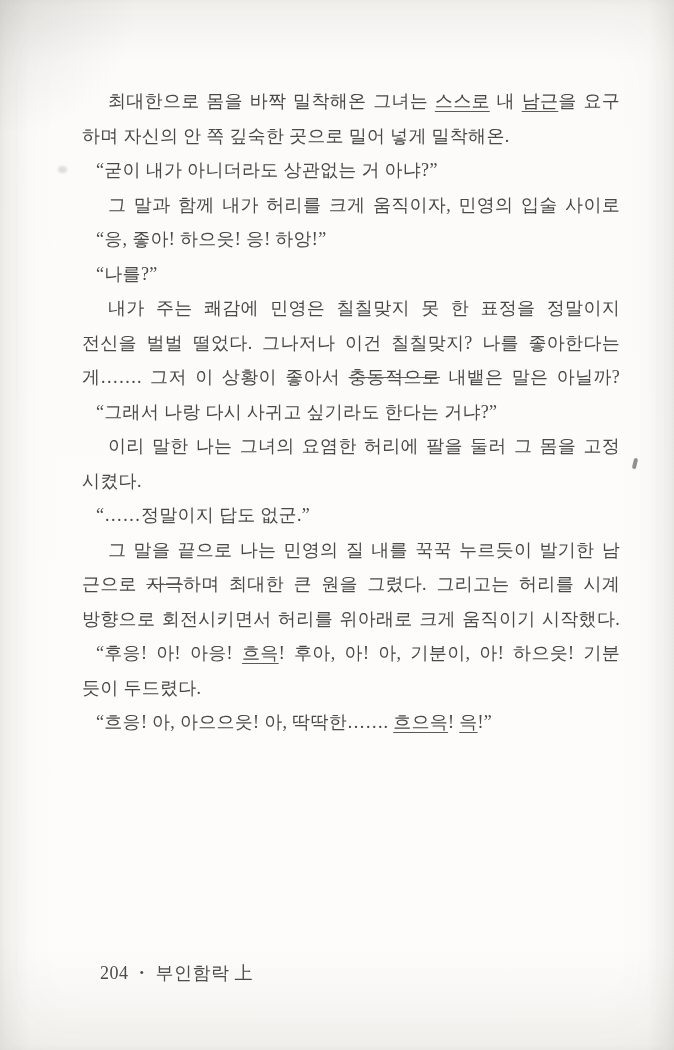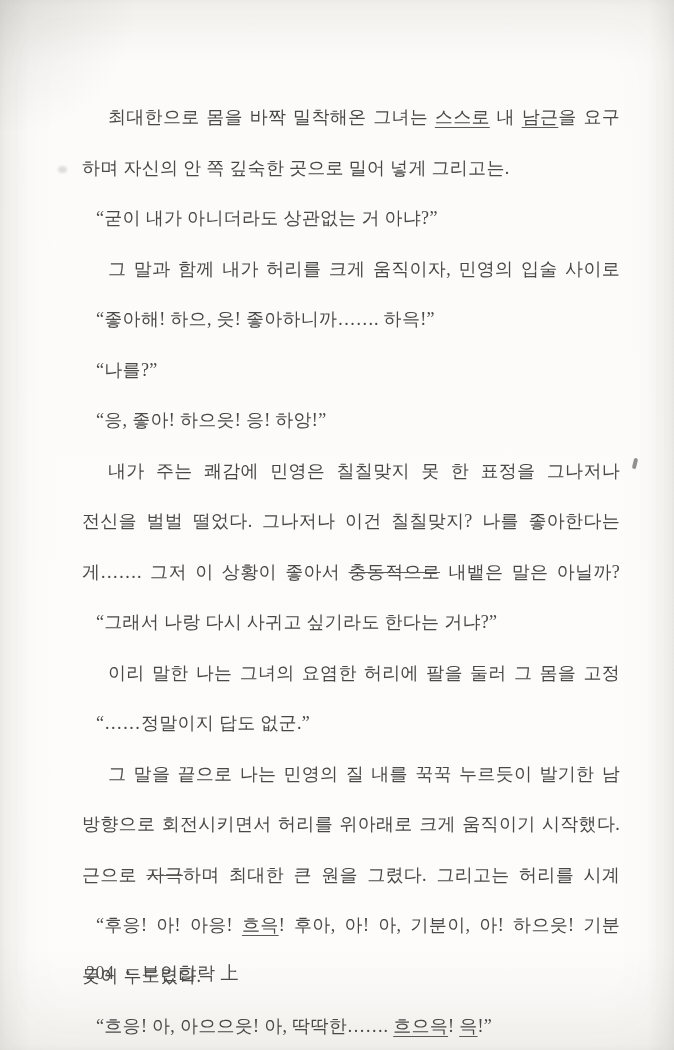--- a/index.html
+++ b/index.html
@@ -40,40 +40,39 @@
     top: 84px;
     width: 538px;
     font-size: 18px;
     letter-spacing: 0.3px;
   }
   .line {
     height: 34.5px;
     line-height: 34.5px;
     overflow: hidden;
     white-space: normal;
-    margin-top: 16px;
   }
   .line.para  { text-indent: 26px; }
   .line.quote { text-indent: 14px; }
   .line.cont  { text-indent: 0; }
   .line.just  { text-align: justify; text-align-last: justify; }
   .u {
     text-decoration: underline;
     text-decoration-color: #5b5955;
     text-decoration-thickness: 1px;
     text-underline-offset: 4px;
   }
   .s {
     text-decoration: line-through;
     text-decoration-color: #5b5955;
     text-decoration-thickness: 1px;
   }
   .footer {
     position: absolute;
-    left: 86px;
+    left: 100px;
     top: 961px;
     font-size: 18px;
     letter-spacing: 0.5px;
     color: #4d4b48;
     white-space: nowrap;
   }
   .footer .sep {
     display: inline-block;
     margin: 0 11px;
     font-size: 13px;
@@ -100,35 +99,35 @@
 </head>
 <body>
 
 <div class="page">
   <div class="corner-shade"></div>
   <div class="edge-shade-left"></div>
   <div class="edge-shade-right"></div>
 
   <div class="text-block" id="text-block">
       <div class="line para just"><span>최대한으로 몸을 바짝 밀착해온 그녀는 </span><span class="u">스스로</span><span> 내 </span><span class="u">남근</span><span>을 요구</span></div>
-      <div class="line cont"><span>하며 자신의 안 쪽 깊숙한 곳으로 밀어 넣게 그리고는.</span></div>
+      <div class="line cont"><span>하며 자신의 안 쪽 깊숙한 곳으로 밀어 넣게 밀착해온.</span></div>
       <div class="line quote"><span>“굳이 내가 아니더라도 상관없는 거 아냐?”</span></div>
       <div class="line para just"><span>그 말과 함께 내가 허리를 크게 움직이자, 민영의 입술 사이로</span></div>
-      <div class="line quote"><span>“좋아해! 하으, 읏! 좋아하니까……. 하윽!”</span></div>
+      <div class="line quote"><span>“응, 좋아! 하으읏! 응! 하앙!”</span></div>
       <div class="line quote"><span>“나를?”</span></div>
-      <div class="line quote"><span>“응, 좋아! 하으읏! 응! 하앙!”</span></div>
-      <div class="line para just"><span>내가 주는 쾌감에 민영은 칠칠맞지 못 한 표정을 그나저나</span></div>
+      <div class="line para just"><span>내가 주는 쾌감에 민영은 칠칠맞지 못 한 표정을 정말이지</span></div>
       <div class="line cont just"><span>전신을 벌벌 떨었다. 그나저나 이건 칠칠맞지? 나를 좋아한다는</span></div>
       <div class="line cont just"><span>게……. 그저 이 상황이 좋아서 </span><span class="s">충동적으로</span><span> 내뱉은 말은 아닐까?</span></div>
       <div class="line quote"><span>“그래서 나랑 다시 사귀고 싶기라도 한다는 거냐?”</span></div>
       <div class="line para just"><span>이리 말한 나는 그녀의 요염한 허리에 팔을 둘러 그 몸을 고정</span></div>
+      <div class="line cont"><span>시켰다.</span></div>
       <div class="line quote"><span>“……정말이지 답도 없군.”</span></div>
       <div class="line para just"><span>그 말을 끝으로 나는 민영의 질 내를 꾹꾹 누르듯이 발기한 남</span></div>
+      <div class="line cont just"><span>근으로 </span><span class="s">자극</span><span>하며 최대한 큰 원을 그렸다. 그리고는 허리를 시계</span></div>
       <div class="line cont just"><span>방향으로 회전시키면서 허리를 위아래로 크게 움직이기 시작했다.</span></div>
-      <div class="line cont just"><span>근으로 </span><span class="s">자극</span><span>하며 최대한 큰 원을 그렸다. 그리고는 허리를 시계</span></div>
       <div class="line quote just"><span>“후응! 아! 아응! </span><span class="u">흐윽</span><span>! 후아, 아! 아, 기분이, 아! 하으읏! 기분</span></div>
       <div class="line cont"><span>듯이 두드렸다.</span></div>
       <div class="line quote"><span>“흐응! 아, 아으으읏! 아, 딱딱한……. </span><span class="u">흐으윽</span><span>! </span><span class="u">윽</span><span>!”</span></div>
     </div>
 
   <div class="footer">
     <span>204</span><span class="sep">•</span><span>부인함락 上</span>
   </div>
 
   <div class="speck-a"></div>

